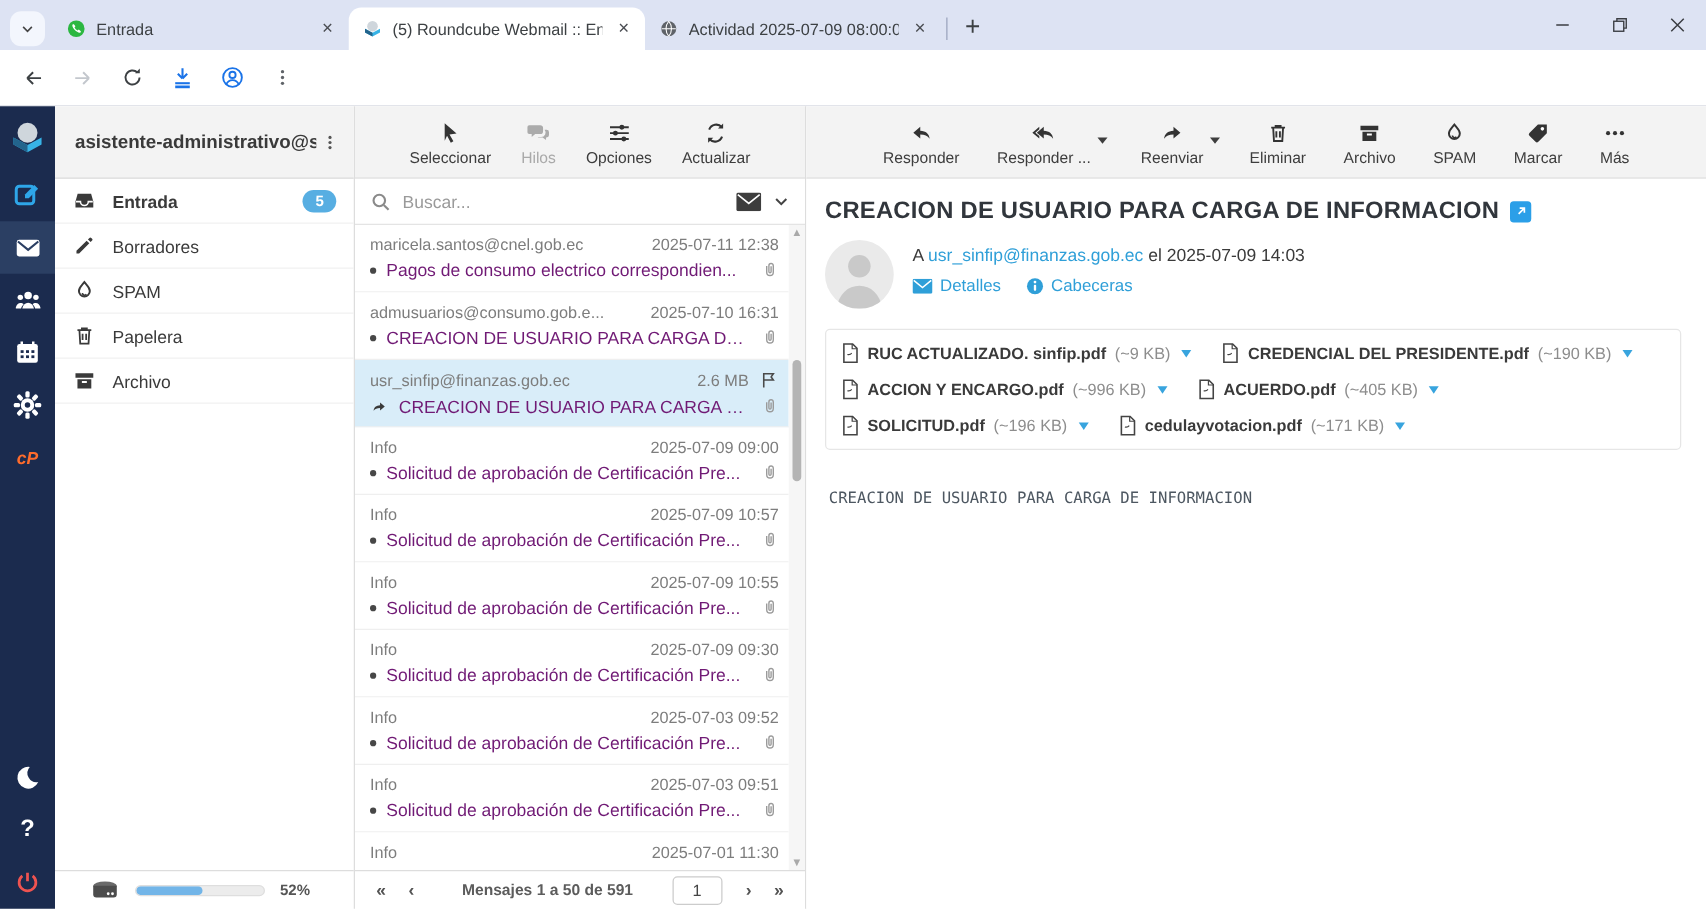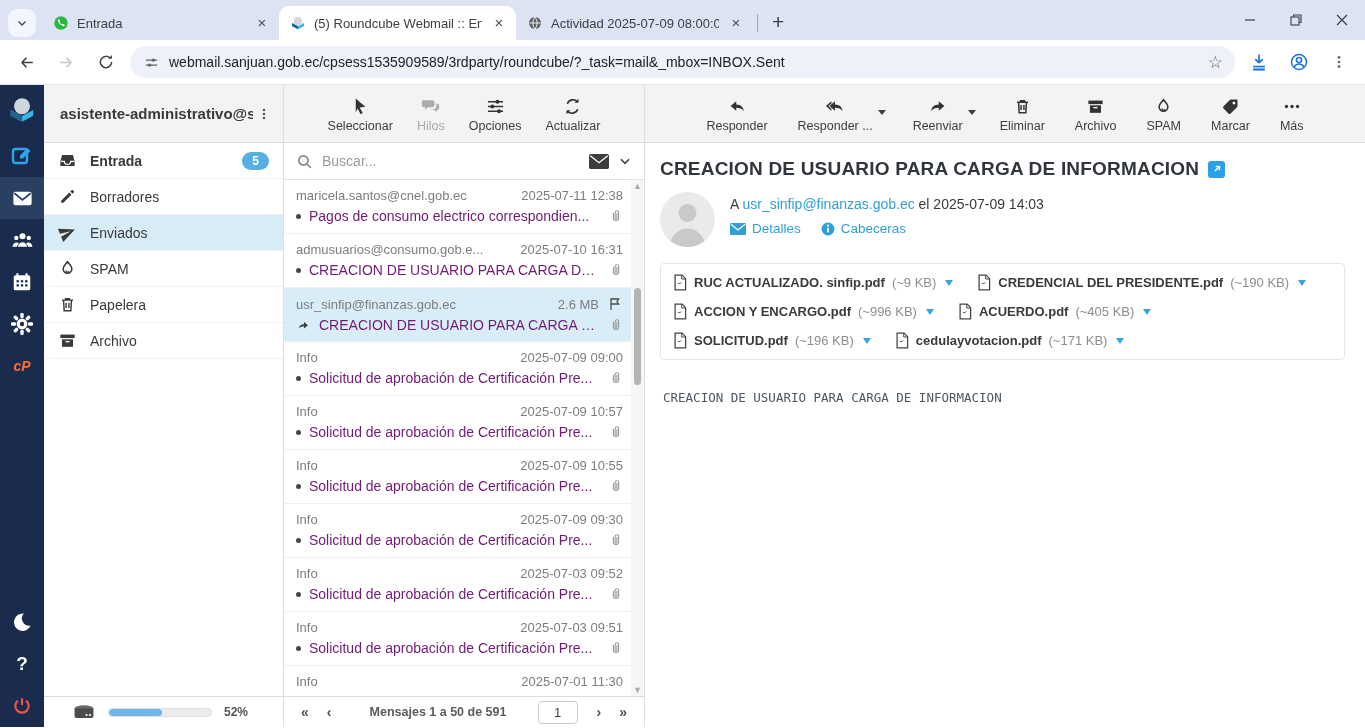--- a/index.html
+++ b/index.html
@@ -196,31 +196,20 @@
       <svg width="19" height="19" viewBox="0 0 24 24">
         <path d="M4 12h14m0 0-6-6m6 6-6 6" stroke="#c3c7cd" stroke-width="2" fill="none"></path>
       </svg>
     </div>
   <div class="navbtn">
       <svg width="18" height="18" viewBox="0 0 24 24" fill="none">
         <path d="M19.5 12a7.5 7.5 0 1 1-2.2-5.3" stroke="#3c4043" stroke-width="2"></path>
         <path d="M19.8 2.5v5h-5z" fill="#3c4043"></path>
       </svg>
     </div>
-  <div class="omnibox">
-    <svg width="15" height="15" viewBox="0 0 24 24">
-        <g stroke="#5f6368" stroke-width="2" fill="none">
-          <path d="M3 8h18M3 16h18"></path>
-        </g>
-        <circle cx="15" cy="8" r="2.6" fill="#5f6368"></circle>
-        <circle cx="9" cy="16" r="2.6" fill="#5f6368"></circle>
-      </svg>
-    <span class="url">webmail.sanjuan.gob.ec/cpsess1535909589/3rdparty/roundcube/?_task=mail&amp;_mbox=INBOX.Sent</span>
-    <span class="star">☆</span>
-  </div>
   <div class="navbtn">
       <svg width="20" height="20" viewBox="0 0 24 24" fill="none">
         <path d="M12 3v10m0 0 4.5-4.5M12 13 7.5 8.5" stroke="#1a73e8" stroke-width="2"></path>
         <path d="M5 17.5h14" stroke="#1a73e8" stroke-width="2"></path>
         <path d="M5 21h14" stroke="#1a73e8" stroke-width="2.6"></path>
       </svg>
     </div>
   <div class="navbtn">
       <svg width="20" height="20" viewBox="0 0 24 24" fill="none" stroke="#1a73e8" stroke-width="1.8">
         <circle cx="12" cy="12" r="9"></circle>
@@ -340,26 +329,20 @@
           </svg>
         <span class="f-label">Entrada</span>
         <span class="badge">5</span>
       </div>
       <div class="folder">
         <svg width="19" height="19" viewBox="0 0 24 24" fill="#3a3a3a">
             <path d="M4 17.3V20h2.7L17 9.7 14.3 7zM15.6 5.7l2.7 2.7 1.5-1.5a1.3 1.3 0 0 0 0-1.9l-.8-.8a1.3 1.3 0 0 0-1.9 0z"></path>
           </svg>
         <span class="f-label">Borradores</span>
       </div>
-      <div class="folder selected">
-        <svg width="19" height="19" viewBox="0 0 24 24" fill="#3a3a3a">
-            <path transform="rotate(-22 12 12)" d="M2.5 21 22 12 2.5 3l0 7 14 2-14 2z"></path>
-          </svg>
-        <span class="f-label">Enviados</span>
-      </div>
       <div class="folder">
         <svg width="19" height="19" viewBox="0 0 24 24" fill="none" stroke="#3a3a3a" stroke-width="2">
             <path d="M12 3.5c2.6 3.4 5.5 5.3 5.5 8.9a5.5 5.5 0 1 1-11 0c0-3.6 2.9-5.5 5.5-8.9z"></path>
             <path d="M10 14.5a2.2 2.2 0 0 0 4 1.2" stroke-width="1.6"></path>
           </svg>
         <span class="f-label">SPAM</span>
       </div>
       <div class="folder">
         <svg width="19" height="19" viewBox="0 0 24 24" fill="none" stroke="#3a3a3a" stroke-width="1.8">
             <path d="M5 6.5h14M9.5 6.5V4.8h5v1.7M7 6.5 7.8 20h8.4L17 6.5M10.2 10v6.5M13.8 10v6.5"></path>

